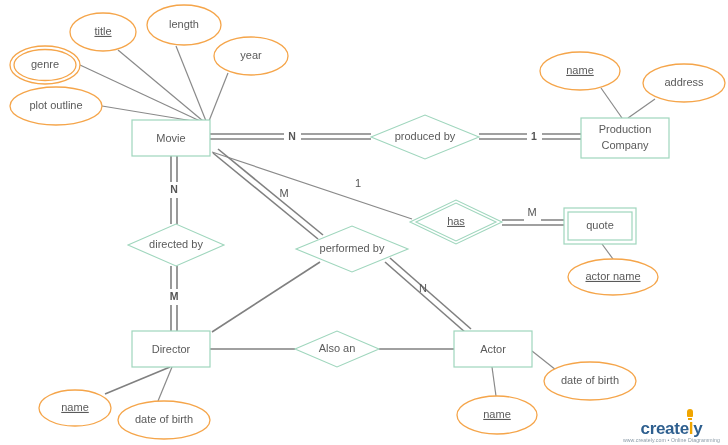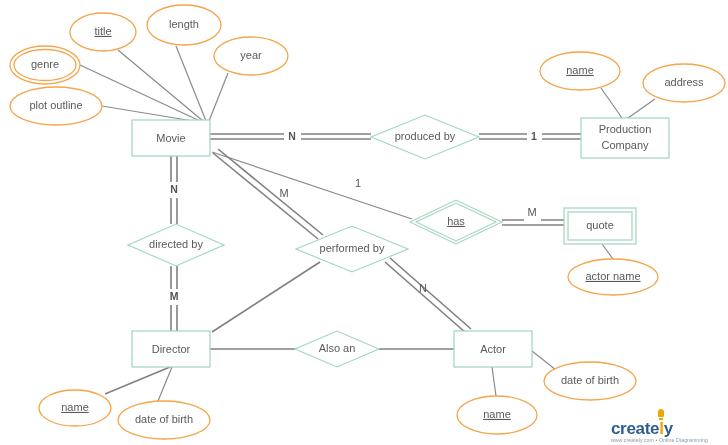--- a/index.html
+++ b/index.html
@@ -83,23 +83,23 @@
     text-anchor: middle;
     dominant-baseline: middle;
   }
   .card-label.light {
     font-weight: normal;
     font-size: 11px;
   }
   
   #watermark {
     position: absolute;
-    right: 20px;
+    right: 8px;
     bottom: 2px;
-    text-align: left;
+    text-align: center;
     line-height: 1;
     user-select: none;
   }
   #watermark .wm-brand {
     font-family: "Liberation Sans", sans-serif;
     font-size: 17px;
     font-weight: bold;
     color: #2e5f8f;
     letter-spacing: -0.3px;
     position: relative;

